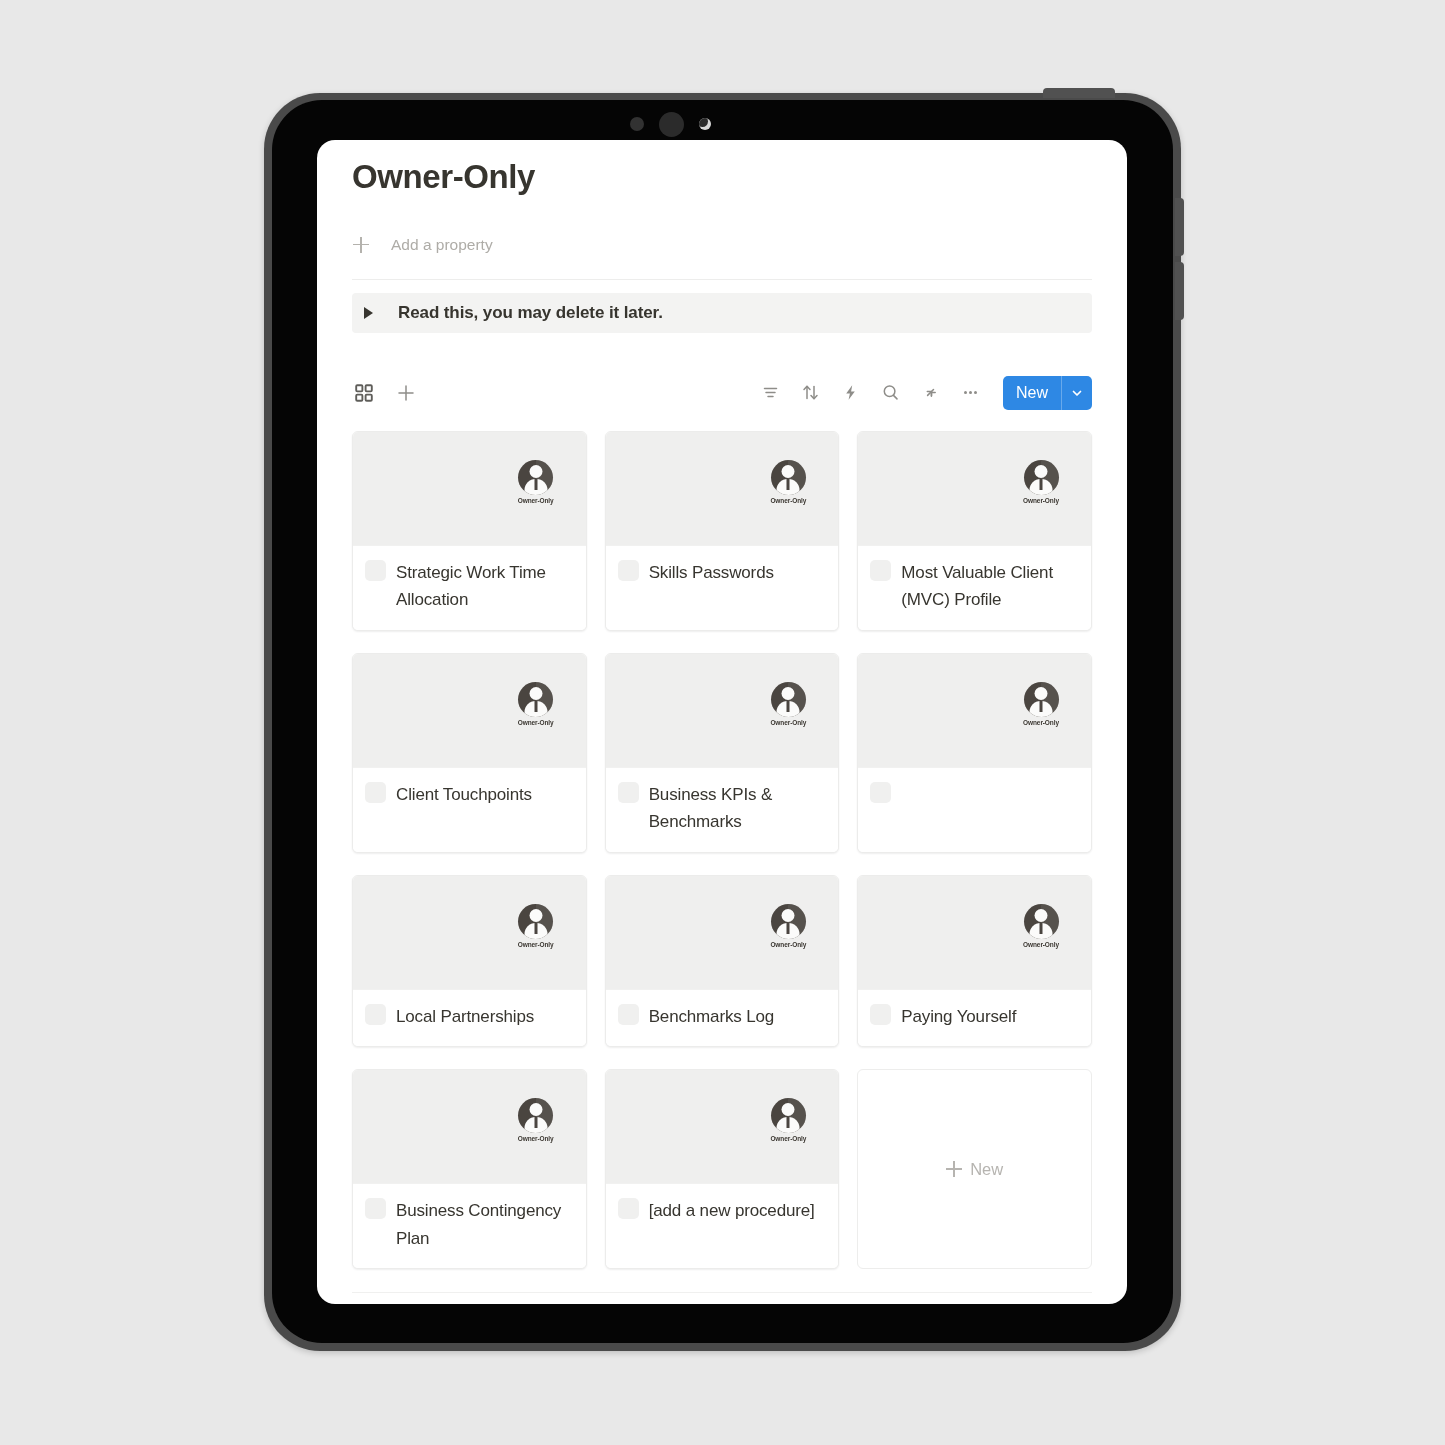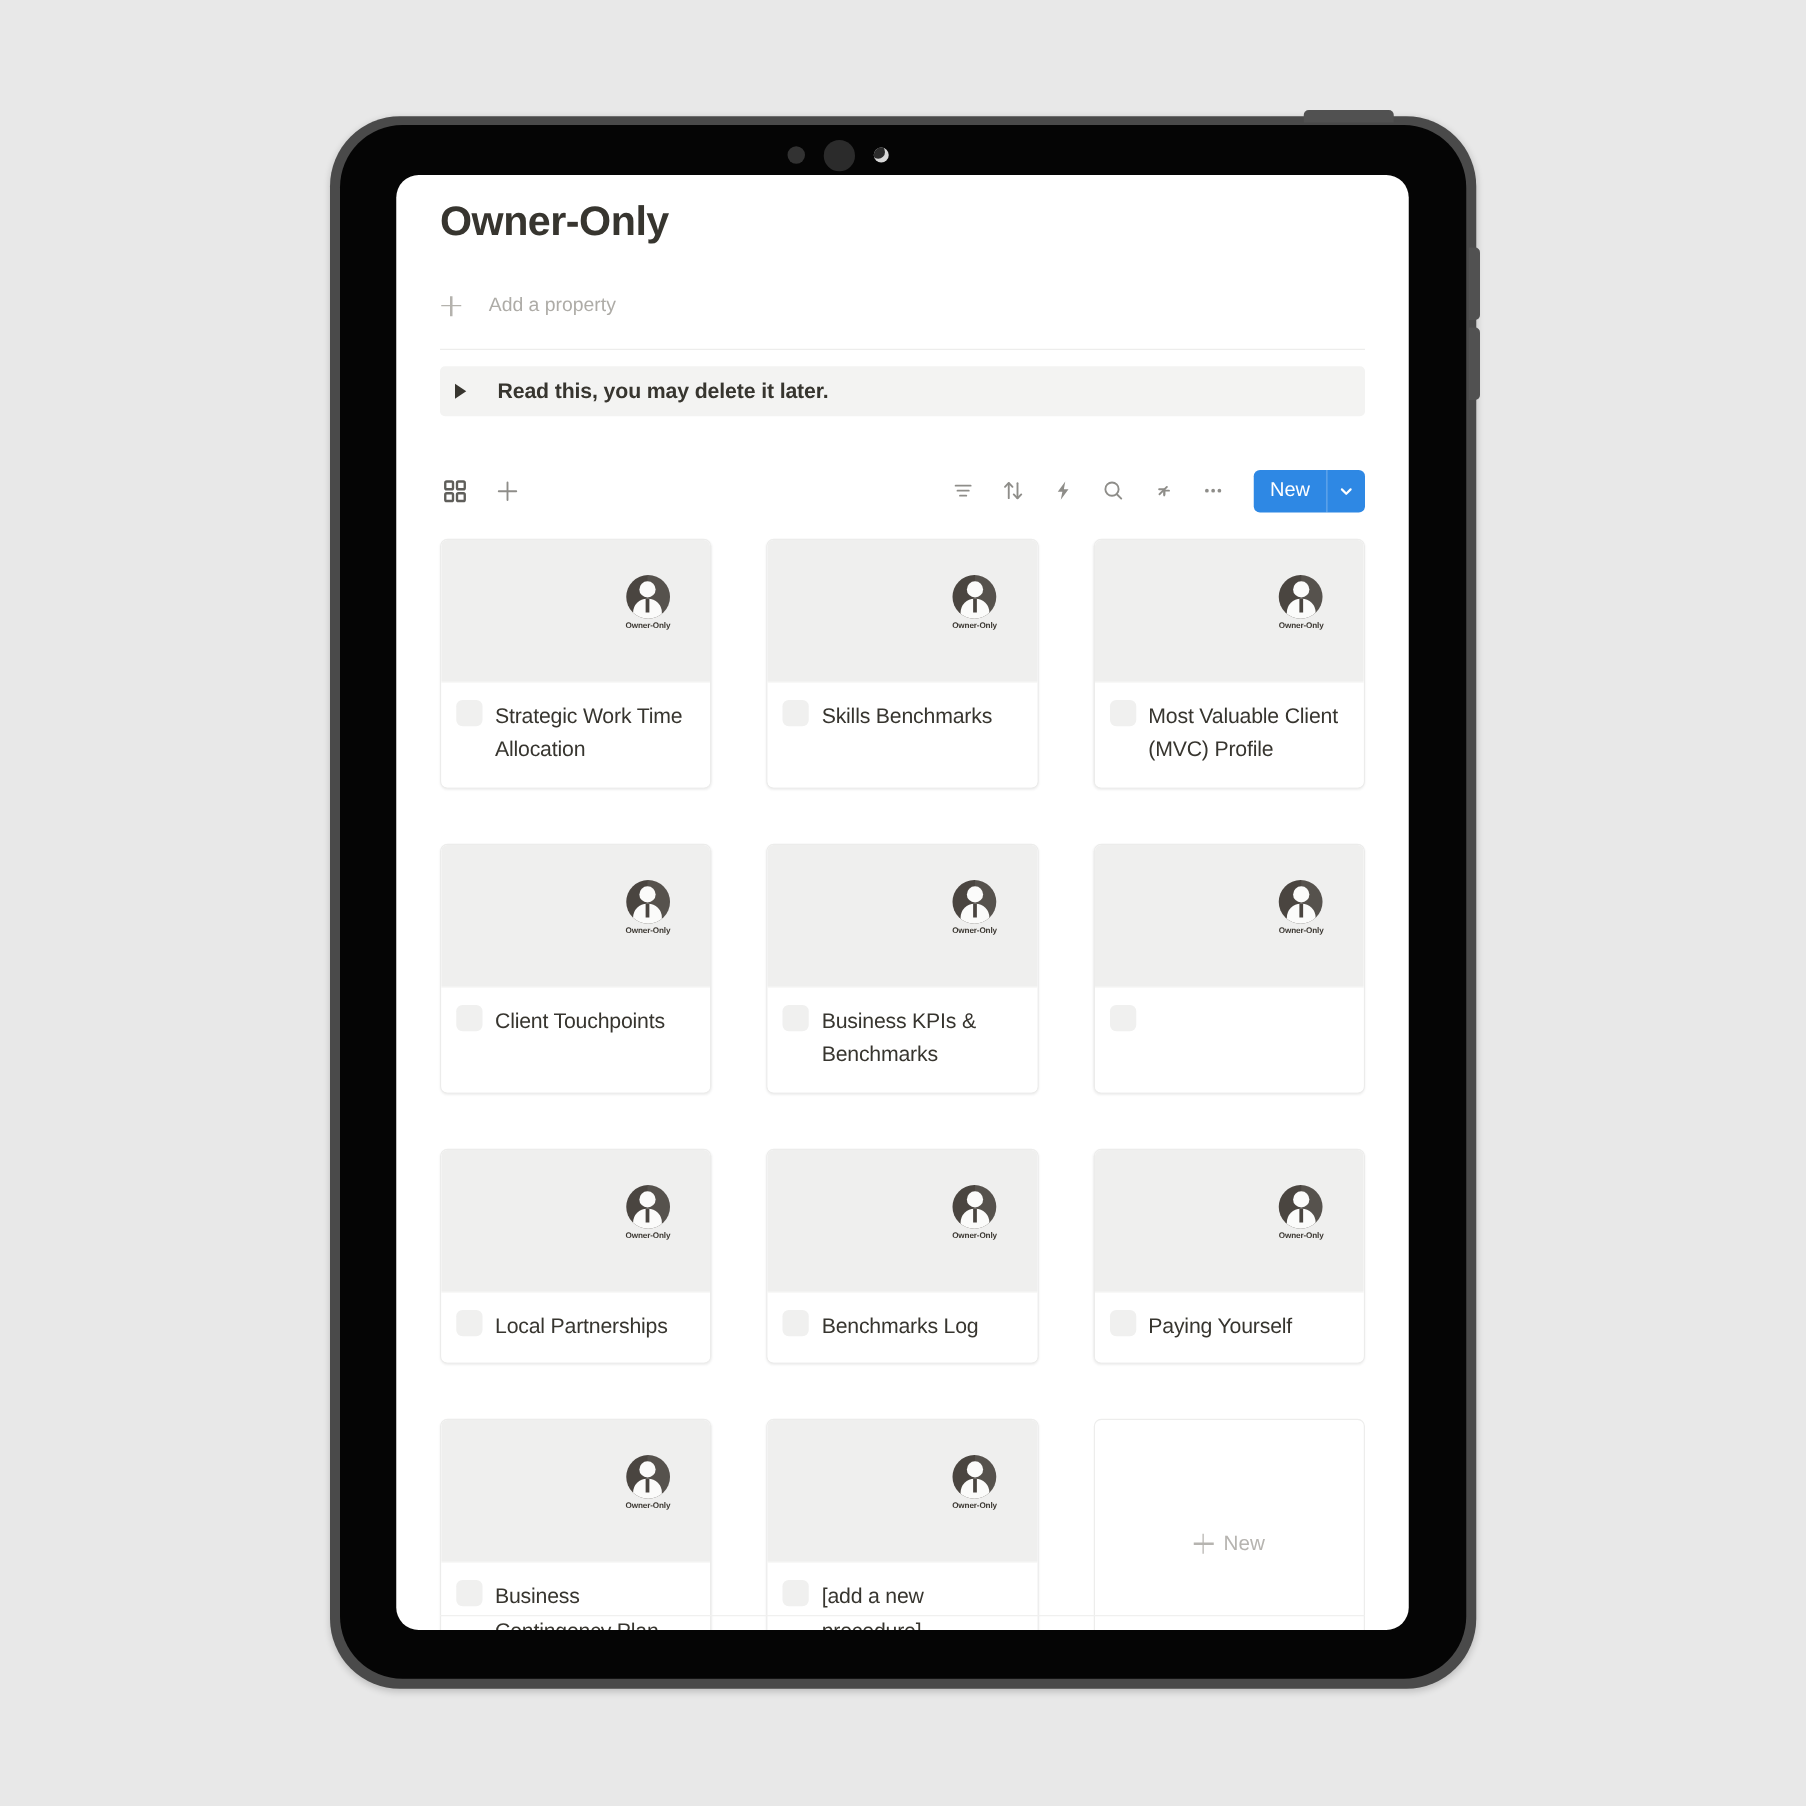--- a/index.html
+++ b/index.html
@@ -255,21 +255,20 @@
     color: #ffffff;
   }
 
   
   .gallery-grid {
     margin-top: 18px;
     display: grid;
     grid-template-columns: repeat(3, 1fr);
     column-gap: 18px;
     row-gap: 22px;
-    gap: 44px;
   }
 
   .card {
     background: #ffffff;
     border: 1px solid #ececeb;
     border-radius: 6px;
     overflow: hidden;
     box-shadow: 0 1px 2px rgba(15,15,15,0.07);
     display: flex;
     flex-direction: column;
@@ -541,21 +540,21 @@
           <div class="shade"></div>
           <div class="avatar-head"></div>
           <div class="avatar-body"></div>
           <div class="avatar-tie"></div>
         </div>
         <div class="cover-badge-label">Owner-Only</div>
       </div>
     </div>
     <div class="card-body">
       <div class="card-page-icon"></div>
-      <div class="card-title">Skills Benchmarks</div>
+      <div class="card-title">Skills Passwords</div>
     </div>
   </div>
 
   <div class="card">
     <div class="card-cover">
       <div class="cover-badge">
         <div class="avatar-circle">
           <div class="shade"></div>
           <div class="avatar-head"></div>
           <div class="avatar-body"></div>

